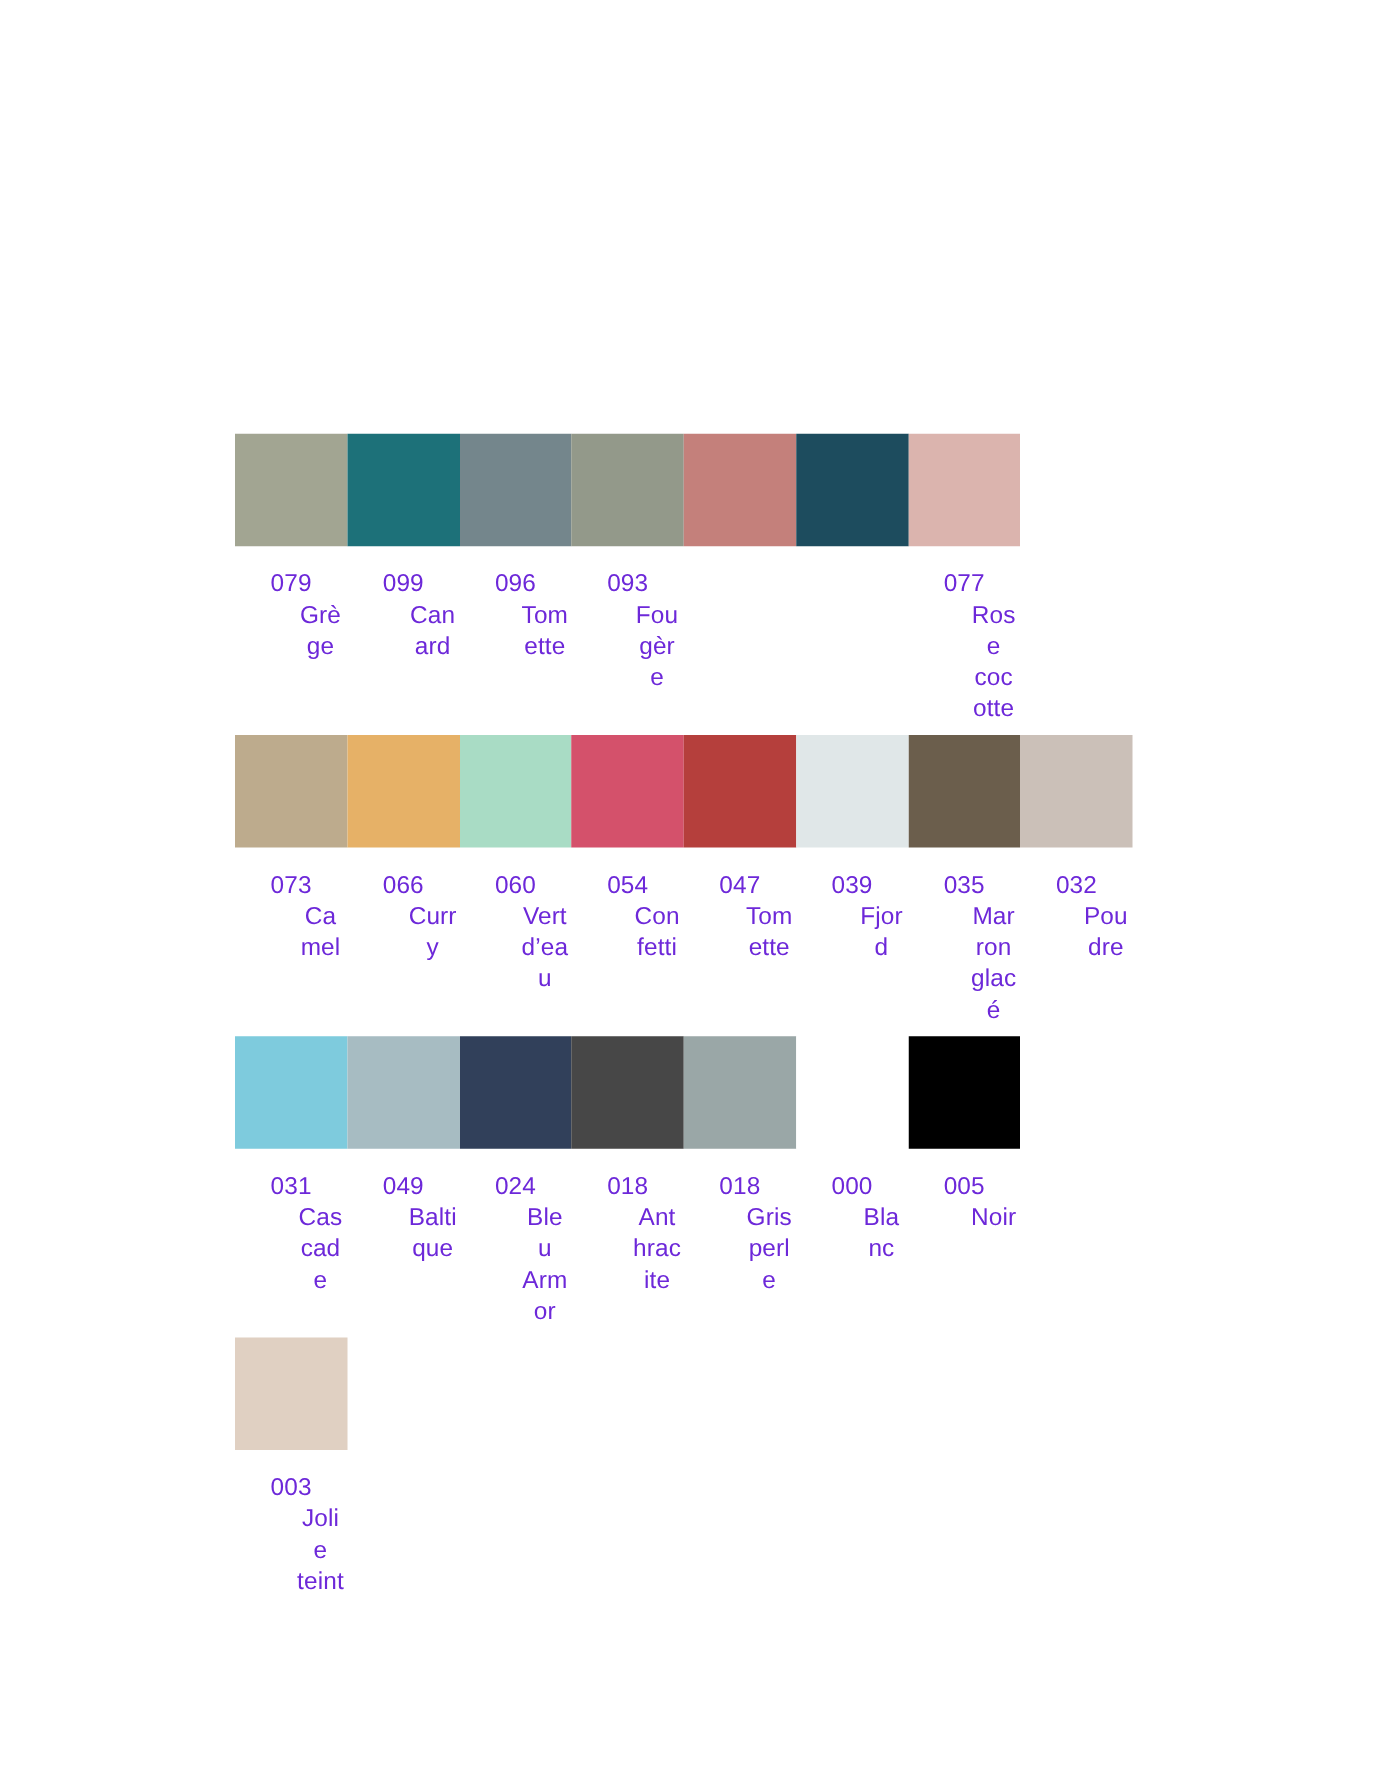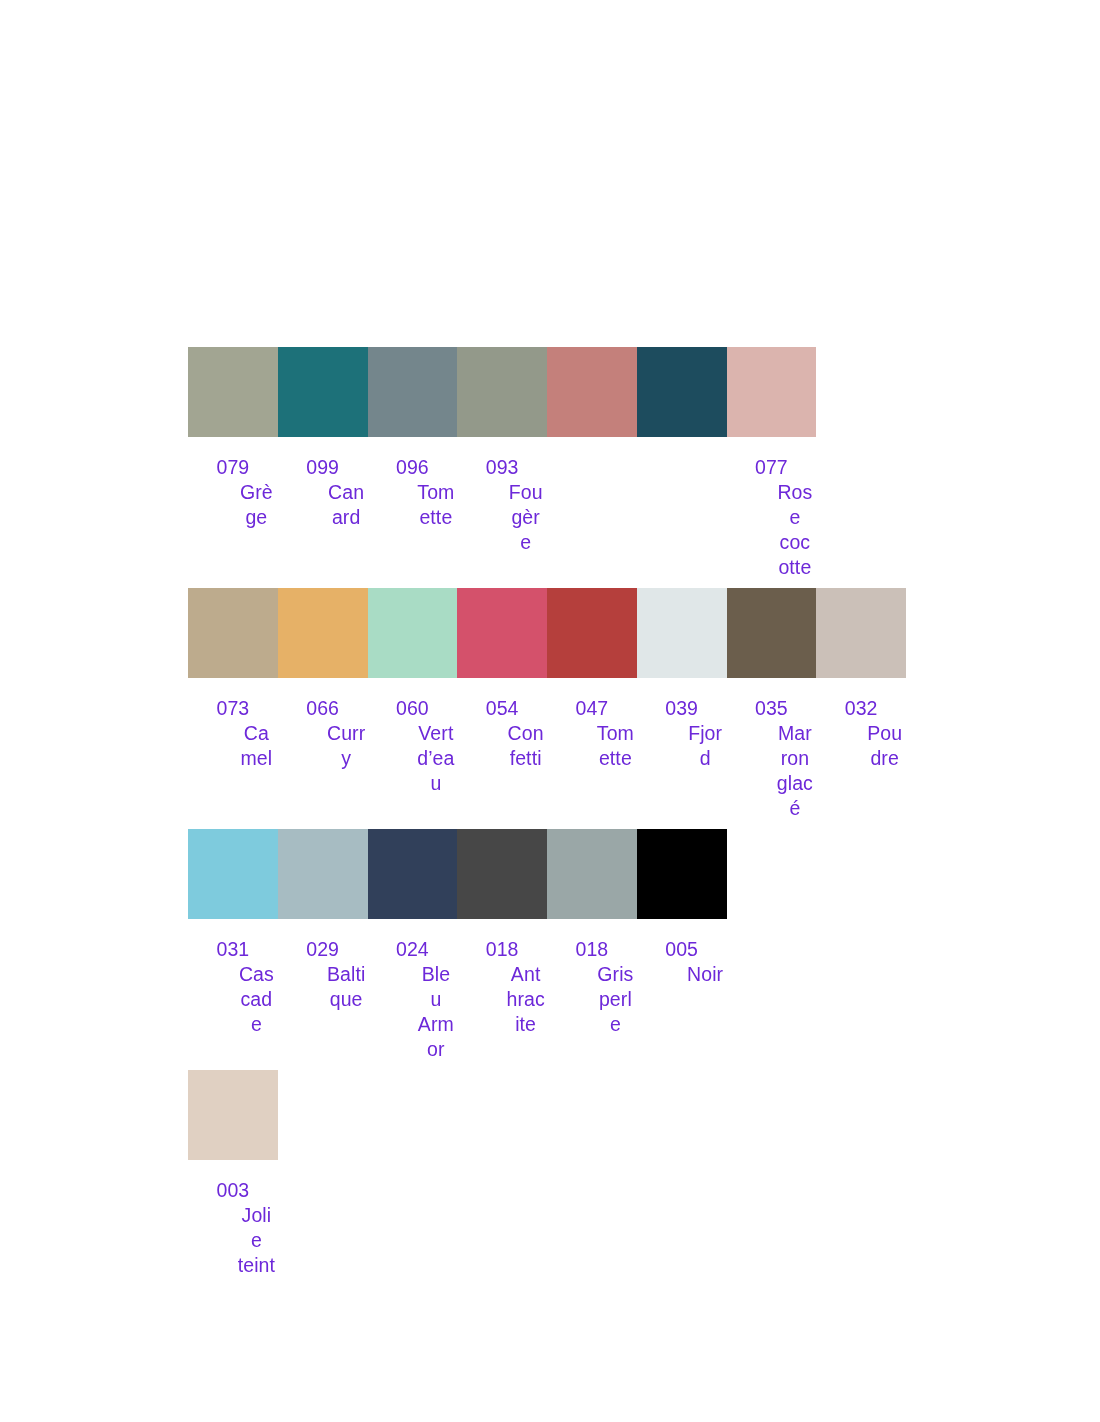--- a/index.html
+++ b/index.html
@@ -181,21 +181,21 @@
       <div class="swatch-cell">
         <div class="swatch-chip" style="background: rgb(126, 203, 221);"></div>
         <div class="swatch-caption">
           <span class="swatch-code">031</span>
           <span class="swatch-label">Cascade</span>
         </div>
       </div>
       <div class="swatch-cell">
         <div class="swatch-chip" style="background: rgb(167, 188, 194);"></div>
         <div class="swatch-caption">
-          <span class="swatch-code">029</span>
+          <span class="swatch-code">049</span>
           <span class="swatch-label">Baltique</span>
         </div>
       </div>
       <div class="swatch-cell">
         <div class="swatch-chip" style="background: rgb(49, 64, 90);"></div>
         <div class="swatch-caption">
           <span class="swatch-code">024</span>
           <span class="swatch-label">Bleu Armor</span>
         </div>
       </div>
@@ -207,20 +207,27 @@
         </div>
       </div>
       <div class="swatch-cell">
         <div class="swatch-chip" style="background: rgb(154, 167, 167);"></div>
         <div class="swatch-caption">
           <span class="swatch-code">018</span>
           <span class="swatch-label">Gris perle</span>
         </div>
       </div>
       <div class="swatch-cell">
+        <div class="swatch-chip" style="background: rgb(255, 255, 255);"></div>
+        <div class="swatch-caption">
+          <span class="swatch-code">000</span>
+          <span class="swatch-label">Blanc</span>
+        </div>
+      </div>
+      <div class="swatch-cell">
         <div class="swatch-chip" style="background: rgb(0, 0, 0);"></div>
         <div class="swatch-caption">
           <span class="swatch-code">005</span>
           <span class="swatch-label">Noir</span>
         </div>
       </div>
     </div>
     <div class="swatch-row">
       <div class="swatch-cell">
         <div class="swatch-chip" style="background: rgb(224, 208, 194);"></div>

